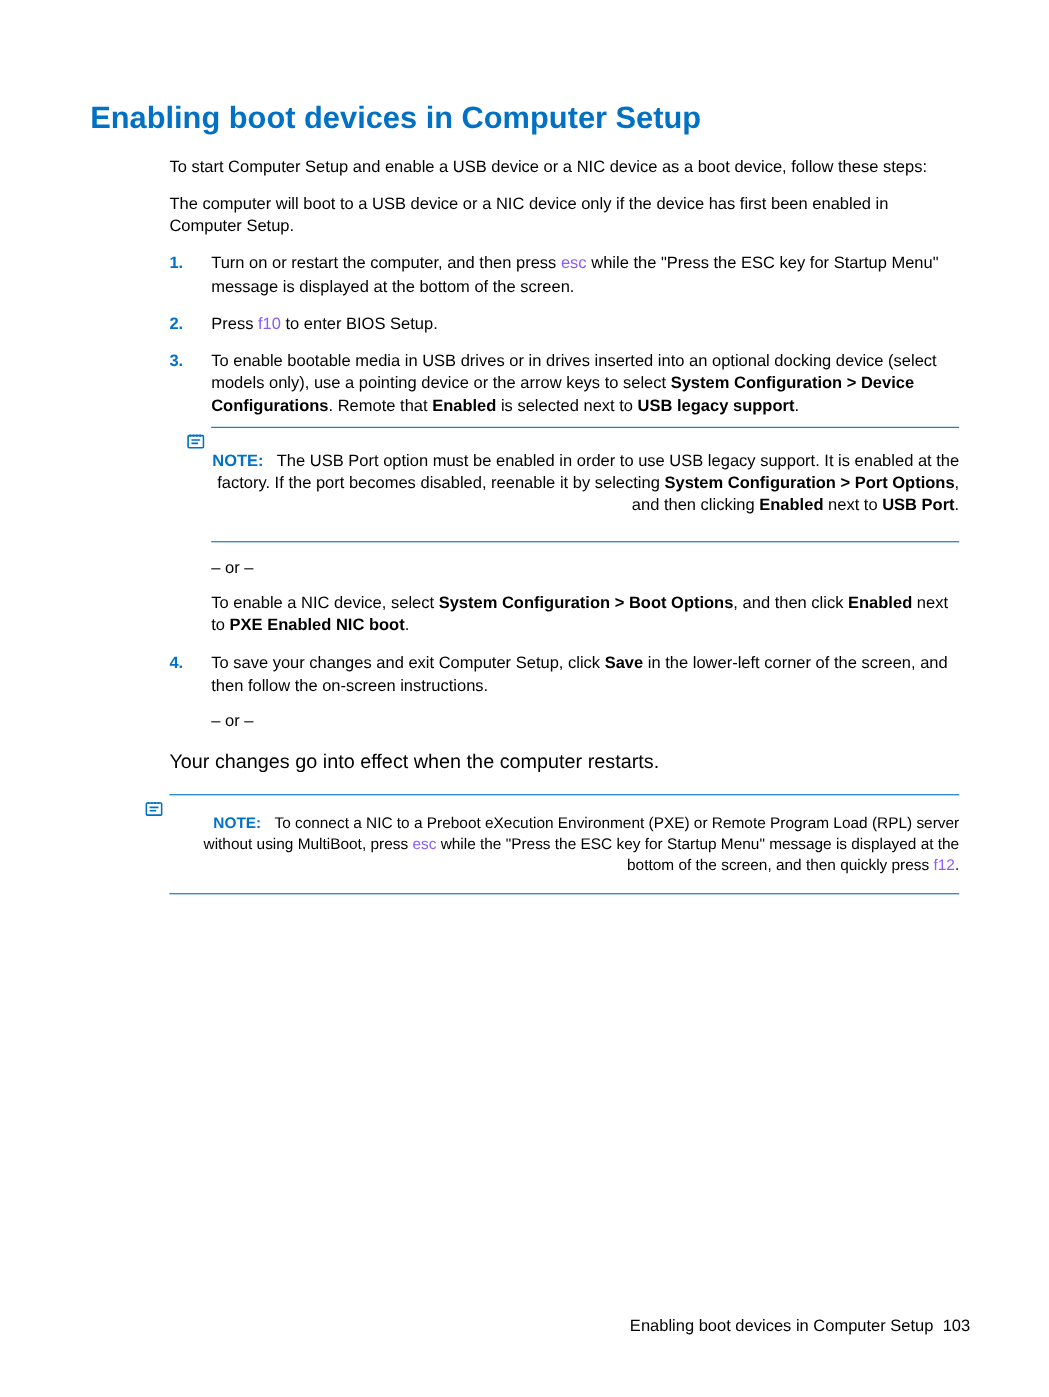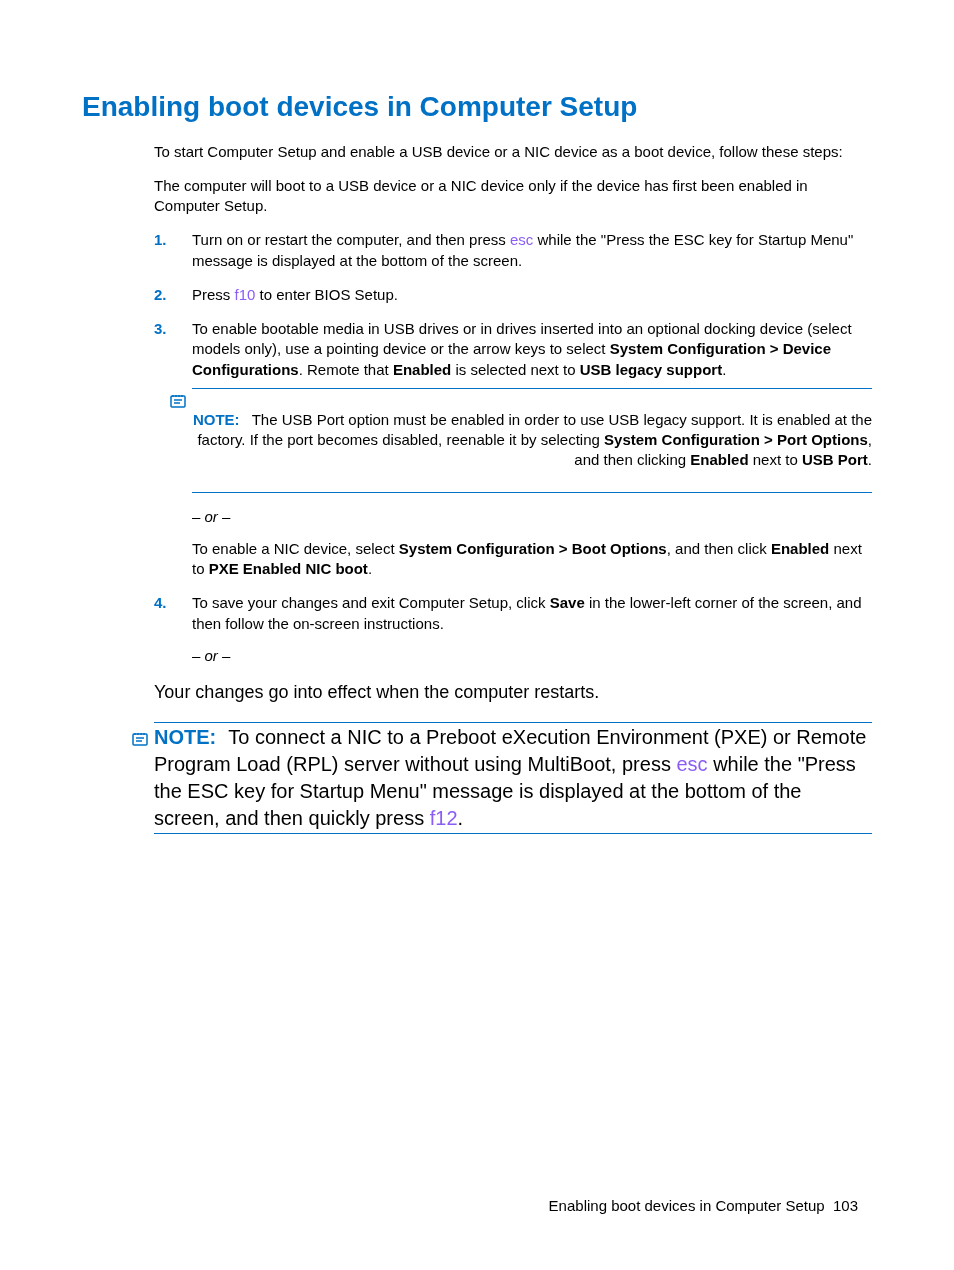--- a/index.html
+++ b/index.html
@@ -69,36 +69,37 @@
     width: 16px;
     height: 16px;
   }
   .note-icon svg { width: 16px; height: 16px; stroke:#0071c5; fill:none; stroke-width:1.5; }
   .note-label { color: #0071c5; font-weight: bold; margin-right: 12px; }
   .after-steps { margin-left: 72px; font-size:18px; line-height:1.35; margin-top:0; }
   .footer-note {
     margin: 10px 0 0 72px;
     border-top: 1px solid #0071c5;
     border-bottom: 1px solid #0071c5;
-    padding: 1px 0;
-    font-size: 20px;
+    padding: 16px 0;
+    font-size: 14px;
     line-height: 1.35;
     position: relative;
+    text-align: right;
   }
   .footer-note .note-icon {
     position: absolute;
     left: -22px;
     top: 4px;
     width:16px; height:16px;
   }
-  .or { margin: 12px 0; font-style: italic; }
+  .or { margin: 12px 0; }
   .page-footer {
     position: absolute;
     bottom: 56px;
-    right: 96px;
+    right: 72px;
     font-size: 15px;
   }
   b { font-weight: bold; }
 </style>
 </head>
 <body>
 
 <div class="page">
 
   <h1 class="title">Enabling boot devices in Computer Setup</h1>

